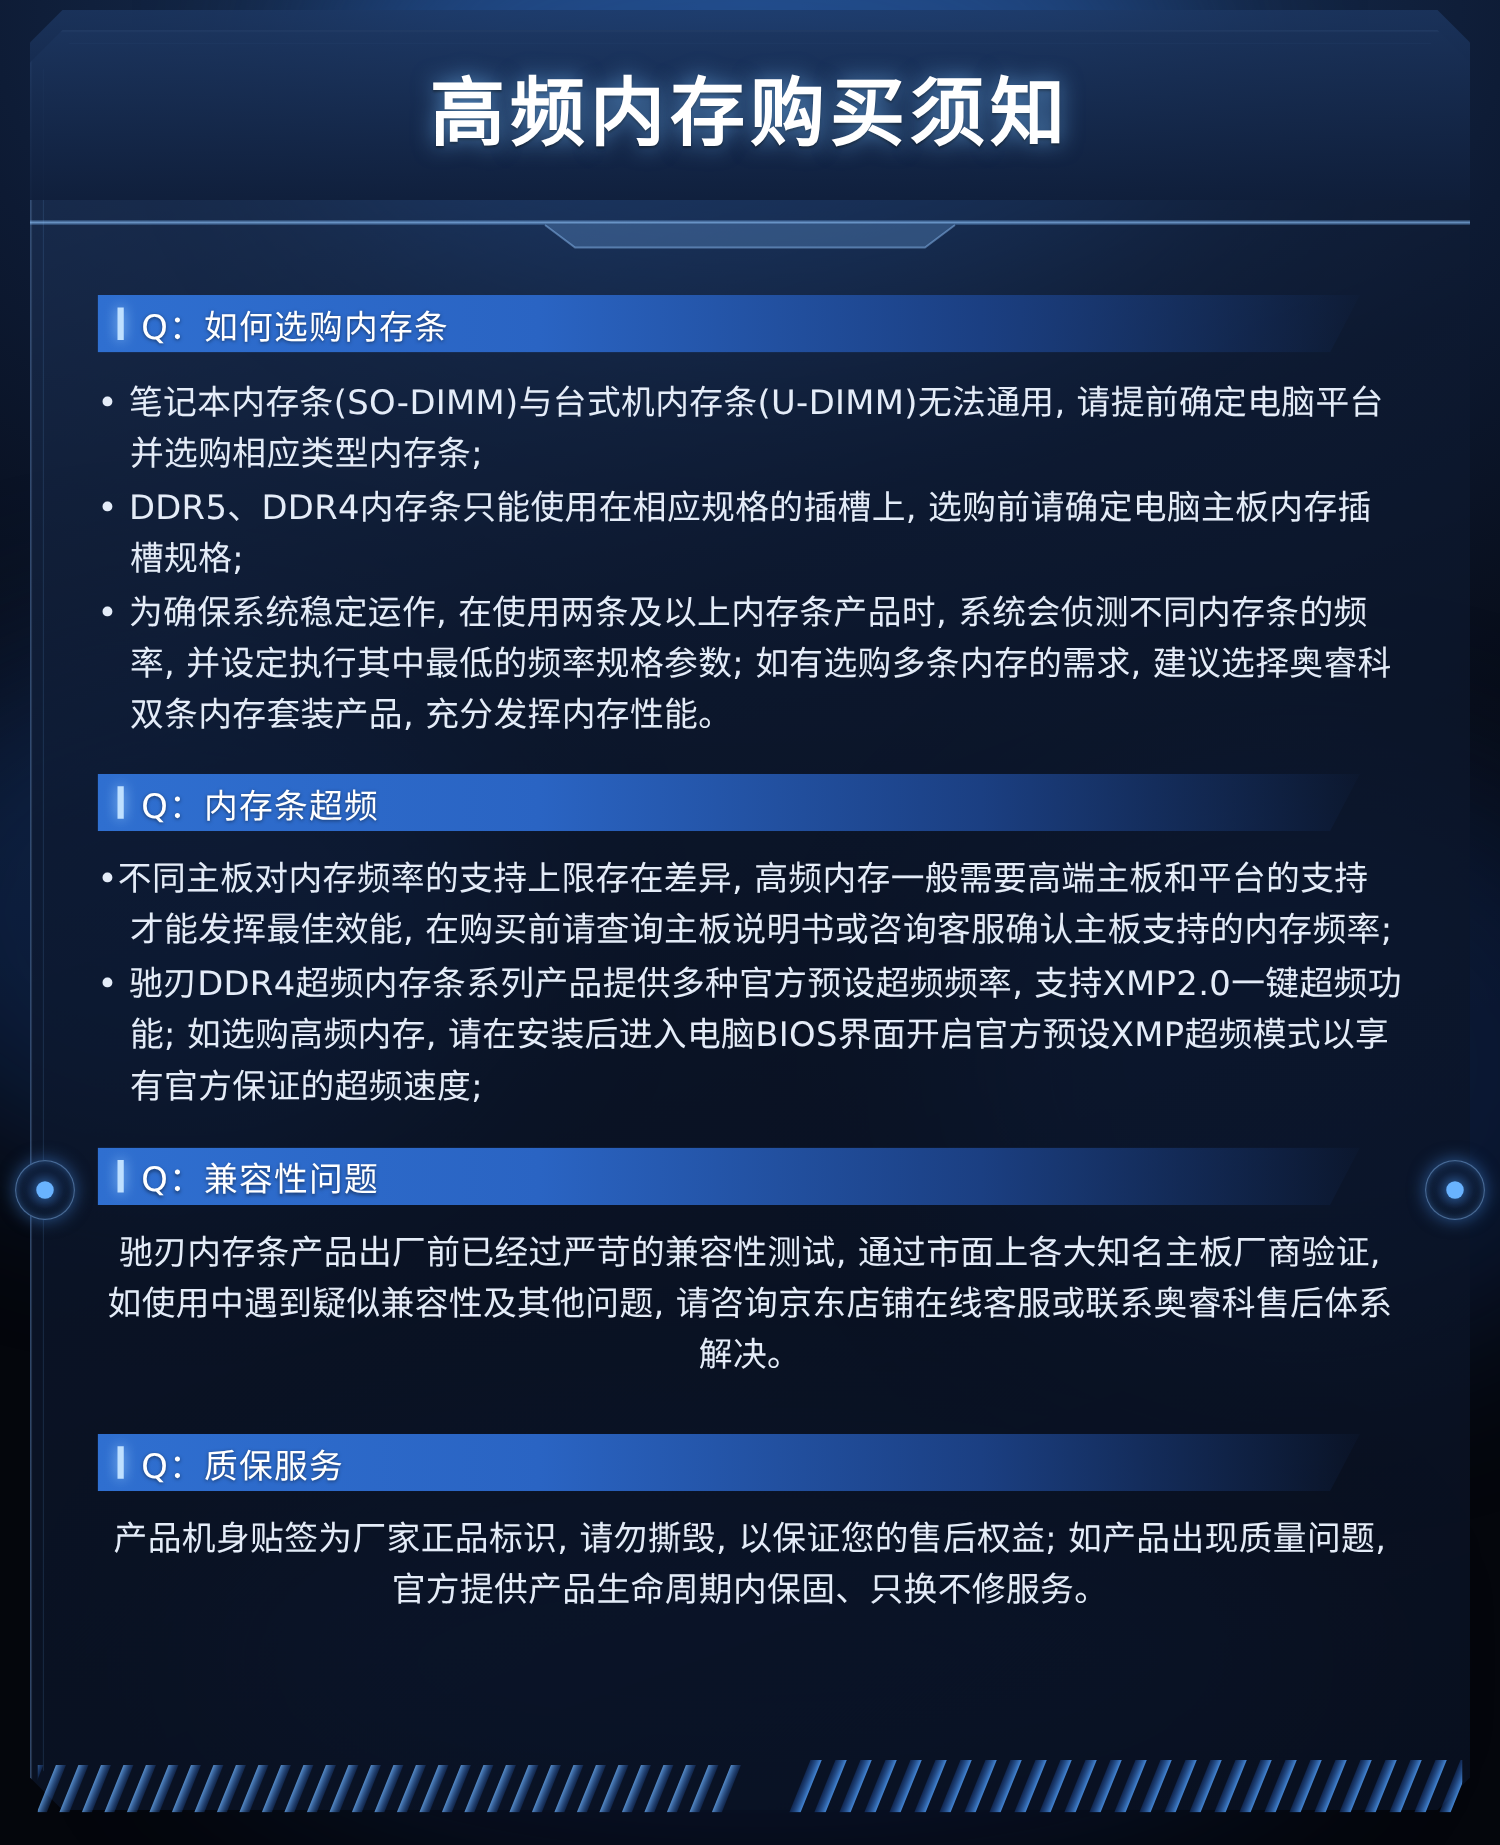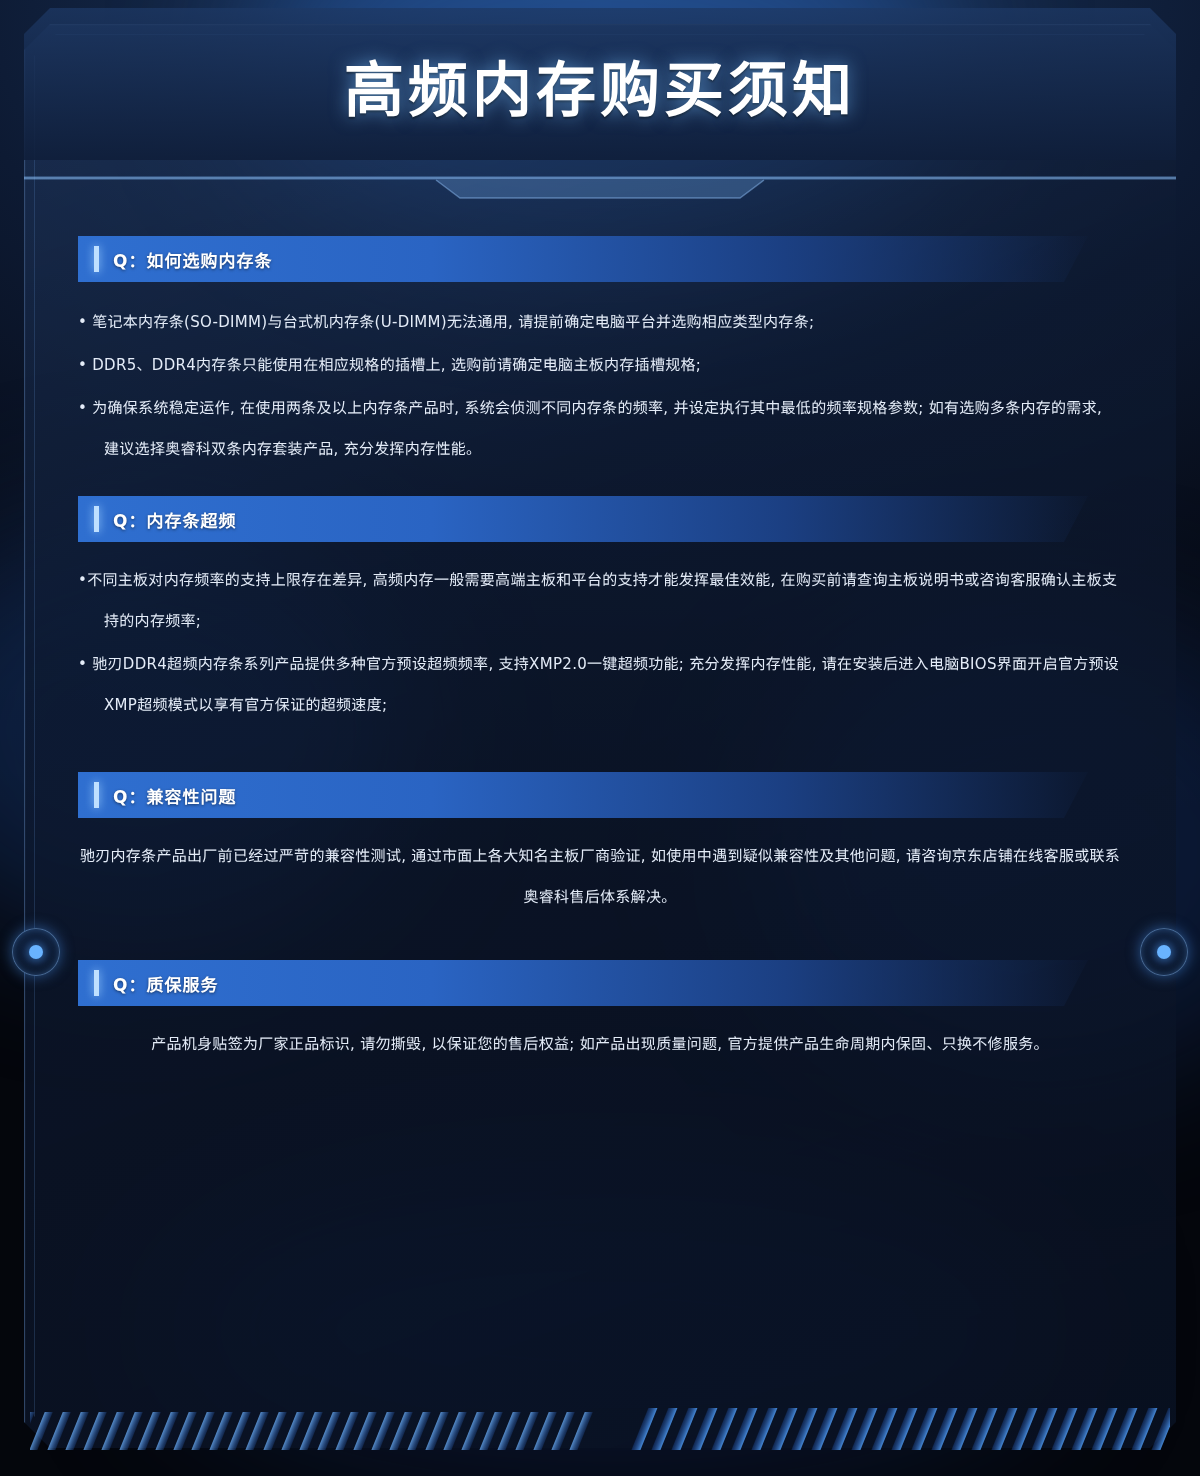--- a/index.html
+++ b/index.html
@@ -131,43 +131,43 @@
     box-sizing: border-box;
   }
   .qa-head .bar {
     width: 5px; height: 26px;
     background: #bfe0ff;
     box-shadow: 0 0 10px rgba(160,210,255,.9);
     margin-right: 14px;
   }
   .qa-head .qa-title {
     color: #ffffff;
-    font-size: 17px;
-    font-weight: 700;
+    font-size: 27px;
+    font-weight: 400;
     letter-spacing: 1px;
     text-shadow: 0 1px 3px rgba(0,0,0,.5);
     font-family: "DejaVu Sans", "Liberation Sans", sans-serif;
   }
 
   .qa-body {
     margin-top: 18px;
     color: #e4ecf8;
-    font-size: 15px;
+    font-size: 27px;
     line-height: 41px;
     letter-spacing: .3px;
     font-family: "DejaVu Sans", "Liberation Sans", sans-serif;
   }
   .qa-body p { margin: 0 0 2px 0; }
   .qa-body p.bullet { padding-left: 26px; text-indent: -26px; }
   .qa-body p.plain { padding-left: 0; text-align: center; }
 
   
   .b1 .qa-body { margin-top: 20px; }
   .b2 { }
-  .b3 { margin-top: 46px; }
+  .b3 { margin-top: 28px; }
   .b4 { margin-top: 42px; }
 
   
   .bottom-deco {
     position: absolute;
     left: 30px;
     bottom: 26px;
     width: 1140px;
     height: 46px;
     overflow: hidden;
@@ -216,21 +216,21 @@
       </div>
     </div>
 
     <div class="qa-block b2">
       <div class="qa-head">
         <span class="bar"></span>
         <span class="qa-title">Q：内存条超频</span>
       </div>
       <div class="qa-body">
         <p class="bullet">•不同主板对内存频率的支持上限存在差异, 高频内存一般需要高端主板和平台的支持才能发挥最佳效能, 在购买前请查询主板说明书或咨询客服确认主板支持的内存频率;</p>
-        <p class="bullet">•  驰刃DDR4超频内存条系列产品提供多种官方预设超频频率, 支持XMP2.0一键超频功能; 充分发挥内存性能, 请在安装后进入电脑BIOS界面开启官方预设XMP超频模式以享有官方保证的超频速度;</p>
+        <p class="bullet">•  驰刃DDR4超频内存条系列产品提供多种官方预设超频频率, 支持XMP2.0一键超频功能; 如选购高频内存, 请在安装后进入电脑BIOS界面开启官方预设XMP超频模式以享有官方保证的超频速度;</p>
       </div>
     </div>
 
     <div class="qa-block b3">
       <div class="qa-head">
         <span class="bar"></span>
         <span class="qa-title">Q：兼容性问题</span>
       </div>
       <div class="qa-body">
         <p class="plain">驰刃内存条产品出厂前已经过严苛的兼容性测试, 通过市面上各大知名主板厂商验证, 如使用中遇到疑似兼容性及其他问题, 请咨询京东店铺在线客服或联系奥睿科售后体系解决。</p>

